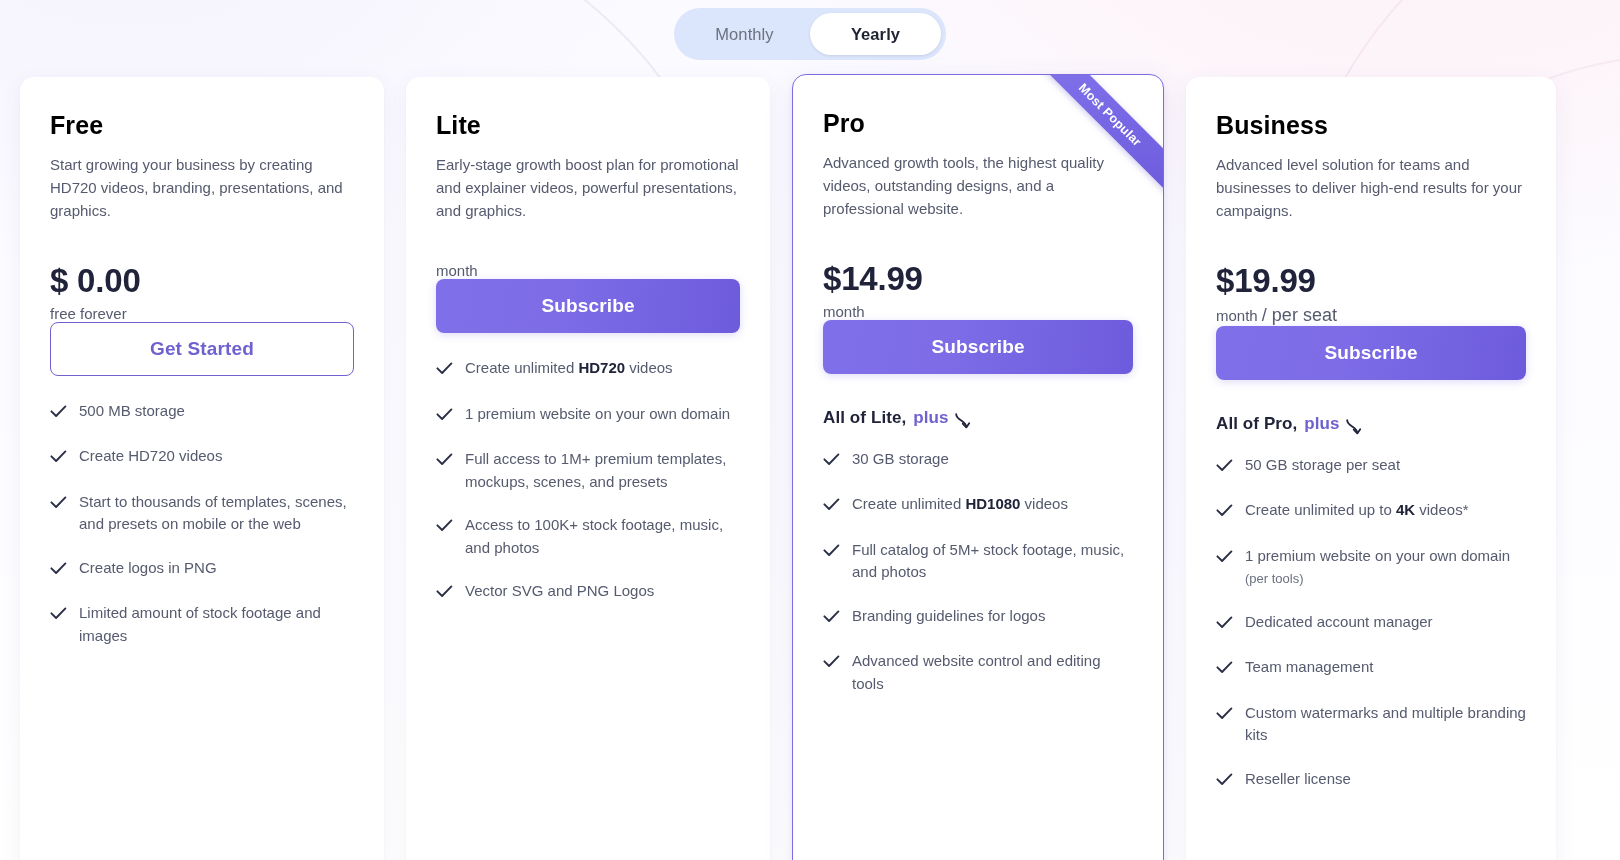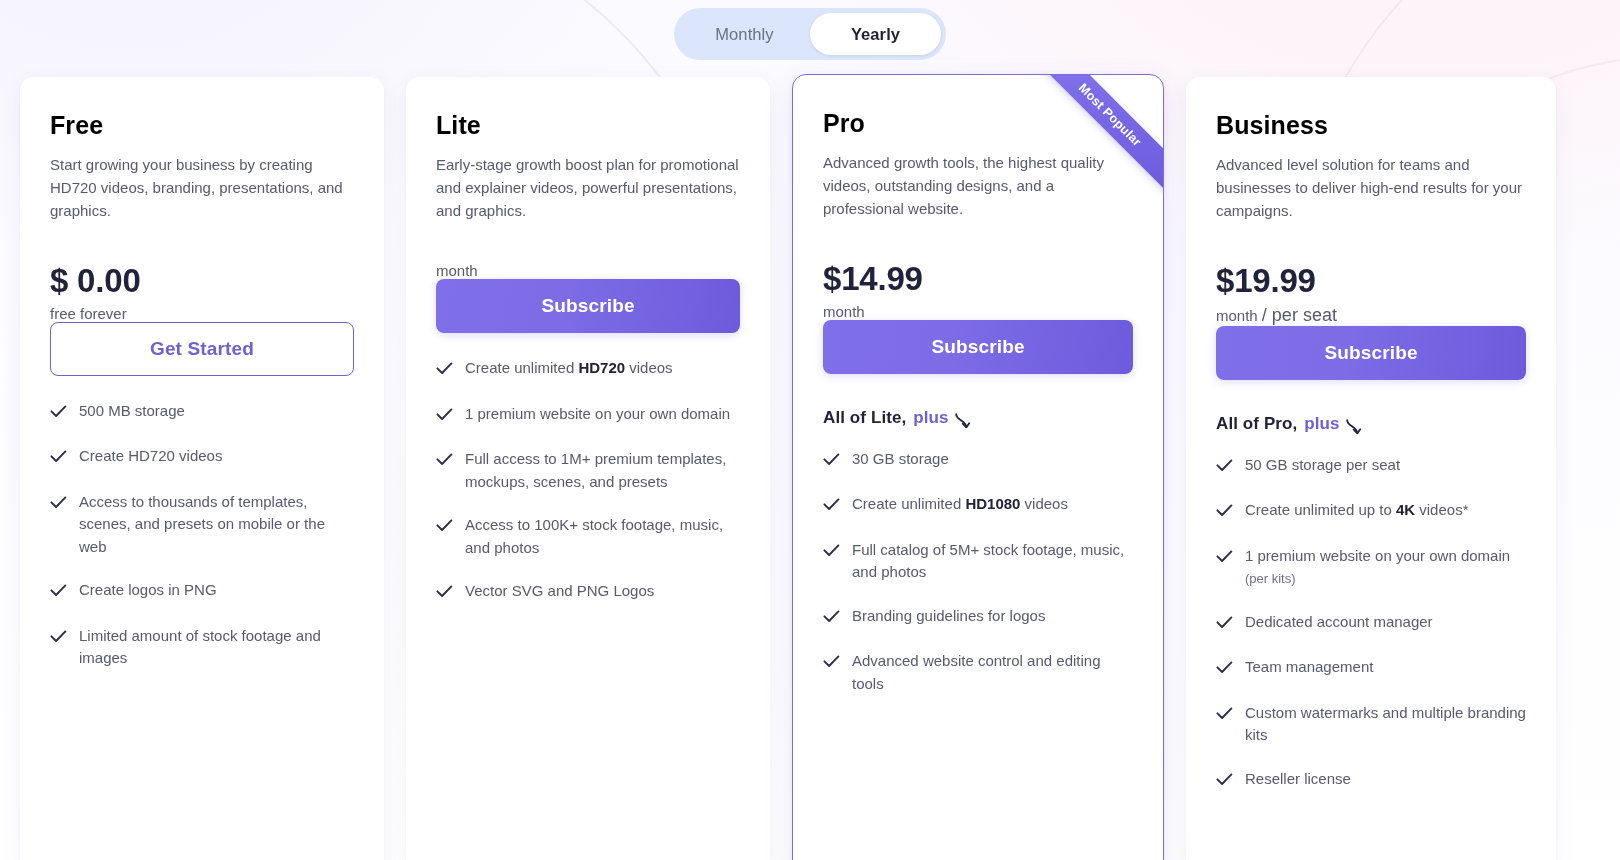--- a/index.html
+++ b/index.html
@@ -257,21 +257,21 @@
         <li class="feature">
           <span class="check"><svg width="17" height="13" viewBox="0 0 17 13" fill="none">
               <path d="M1.4 6.3 L6.1 11 L15.4 1.4" stroke="#2b2f45" stroke-width="1.9" stroke-linecap="round" stroke-linejoin="round"></path>
             </svg></span>
           <span>Create HD720 videos</span>
         </li>
         <li class="feature">
           <span class="check"><svg width="17" height="13" viewBox="0 0 17 13" fill="none">
               <path d="M1.4 6.3 L6.1 11 L15.4 1.4" stroke="#2b2f45" stroke-width="1.9" stroke-linecap="round" stroke-linejoin="round"></path>
             </svg></span>
-          <span>Access to thousands of templates, scenes, and presets on mobile or the web</span>
+          <span>Start to thousands of templates, scenes, and presets on mobile or the web</span>
         </li>
         <li class="feature">
           <span class="check"><svg width="17" height="13" viewBox="0 0 17 13" fill="none">
               <path d="M1.4 6.3 L6.1 11 L15.4 1.4" stroke="#2b2f45" stroke-width="1.9" stroke-linecap="round" stroke-linejoin="round"></path>
             </svg></span>
           <span>Create logos in PNG</span>
         </li>
         <li class="feature">
           <span class="check"><svg width="17" height="13" viewBox="0 0 17 13" fill="none">
               <path d="M1.4 6.3 L6.1 11 L15.4 1.4" stroke="#2b2f45" stroke-width="1.9" stroke-linecap="round" stroke-linejoin="round"></path>
@@ -398,21 +398,21 @@
         <li class="feature">
           <span class="check"><svg width="17" height="13" viewBox="0 0 17 13" fill="none">
               <path d="M1.4 6.3 L6.1 11 L15.4 1.4" stroke="#2b2f45" stroke-width="1.9" stroke-linecap="round" stroke-linejoin="round"></path>
             </svg></span>
           <span>Create unlimited up to <b>4K</b> videos*</span>
         </li>
         <li class="feature">
           <span class="check"><svg width="17" height="13" viewBox="0 0 17 13" fill="none">
               <path d="M1.4 6.3 L6.1 11 L15.4 1.4" stroke="#2b2f45" stroke-width="1.9" stroke-linecap="round" stroke-linejoin="round"></path>
             </svg></span>
-          <span>1 premium website on your own domain <span class="small">(per kits)</span></span>
+          <span>1 premium website on your own domain <span class="small">(per tools)</span></span>
         </li>
         <li class="feature">
           <span class="check"><svg width="17" height="13" viewBox="0 0 17 13" fill="none">
               <path d="M1.4 6.3 L6.1 11 L15.4 1.4" stroke="#2b2f45" stroke-width="1.9" stroke-linecap="round" stroke-linejoin="round"></path>
             </svg></span>
           <span>Dedicated account manager</span>
         </li>
         <li class="feature">
           <span class="check"><svg width="17" height="13" viewBox="0 0 17 13" fill="none">
               <path d="M1.4 6.3 L6.1 11 L15.4 1.4" stroke="#2b2f45" stroke-width="1.9" stroke-linecap="round" stroke-linejoin="round"></path>

